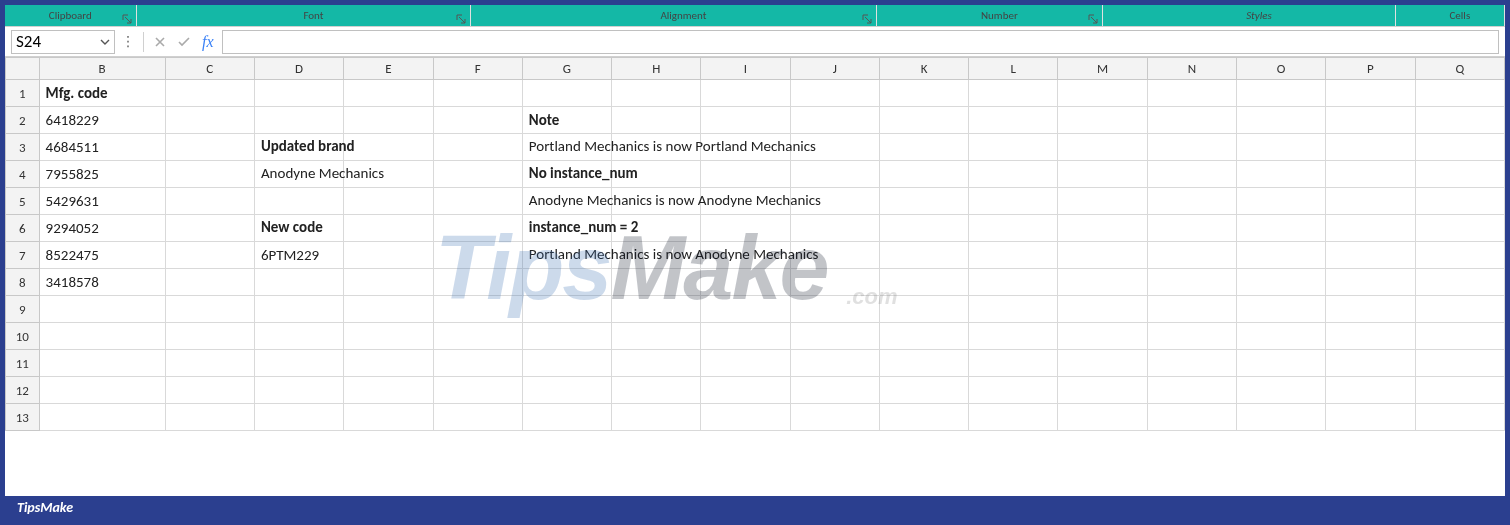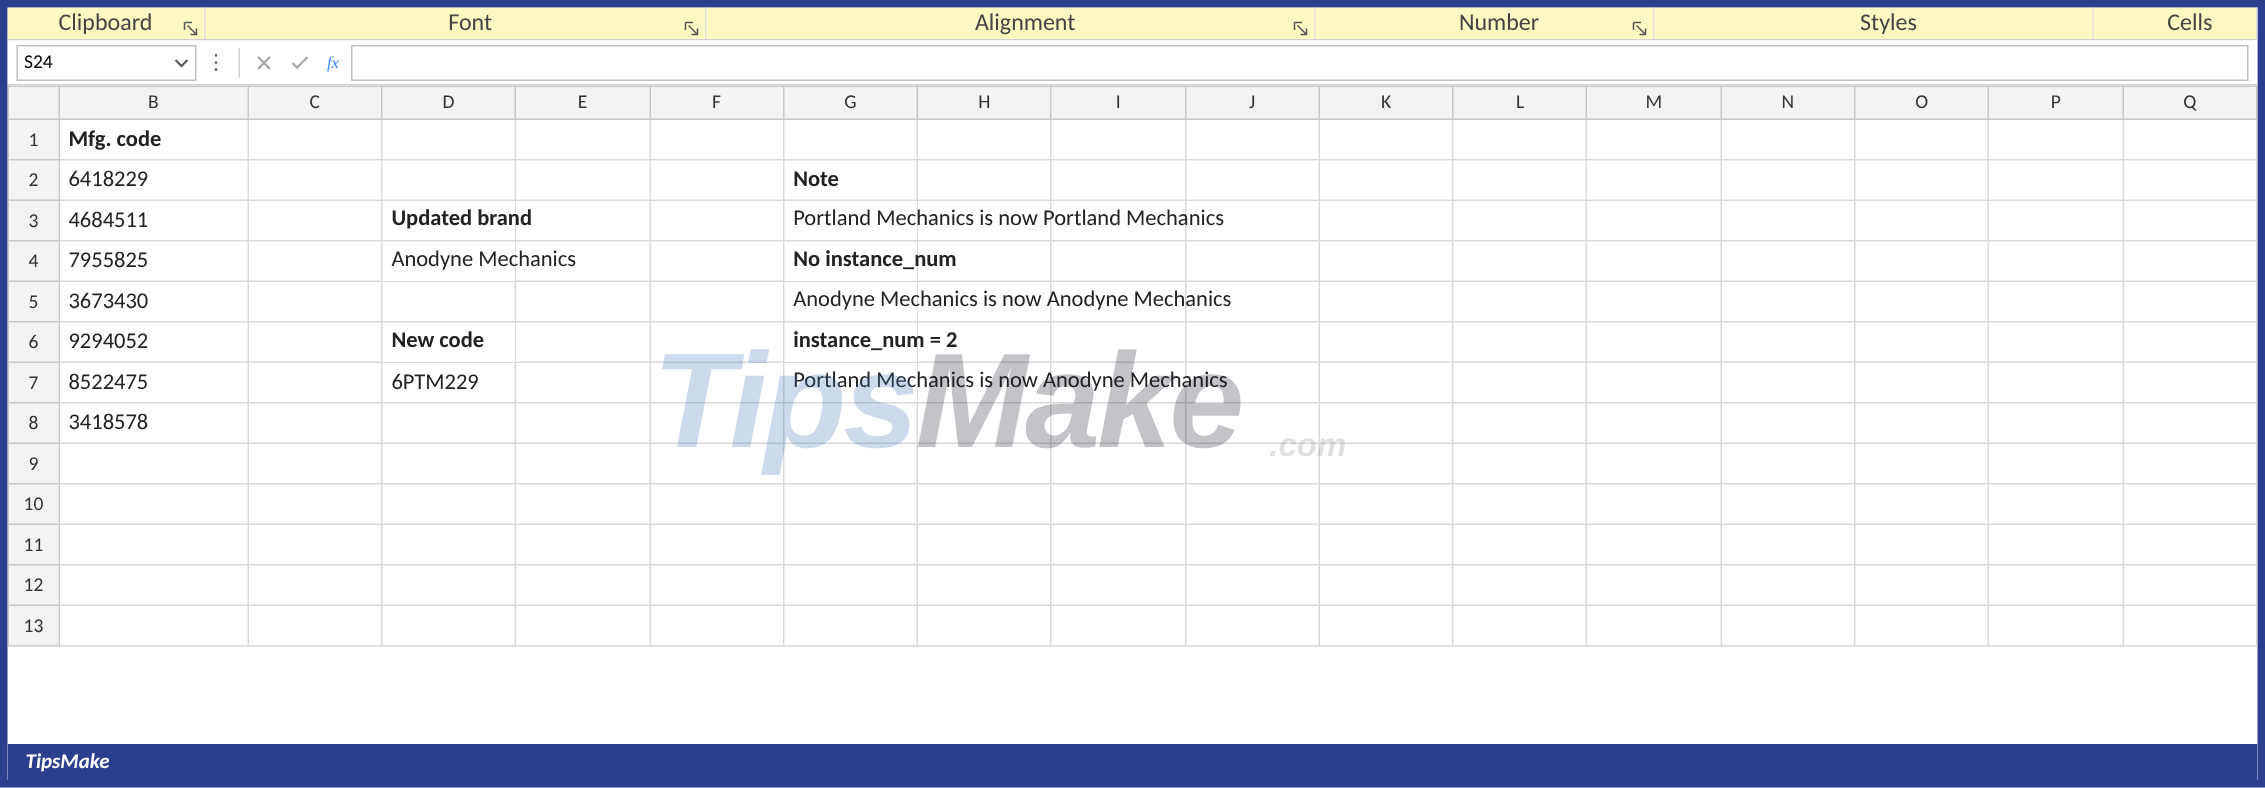--- a/index.html
+++ b/index.html
@@ -10,22 +10,22 @@
     border: 5px solid #2b3f8f;
     width: 1510px;
     height: 525px;
     overflow: hidden;
     position: relative;
   }
   .ribbon-groups {
     display: flex;
     height: 22px;
     border-bottom: 1px solid #d0d0d0;
-    background: #fef9c3;
-    font-size: 16px;
+    background: #14b8a6;
+    font-size: 11px;
     color: #444;
     align-items: center;
     gap: 20px;
   }
   .ribbon-group {
     display: flex;
     align-items: center;
     justify-content: center;
     position: relative;
     height: 100%;
@@ -46,36 +46,36 @@
     border-bottom: 1px solid #d0d0d0;
     background: #fff;
     padding: 2px 6px;
     gap: 4px;
   }
   .name-box {
     display: flex;
     align-items: center;
     border: 1px solid #c0c0c0;
     height: 24px;
-    width: 120px;
+    width: 104px;
     padding: 0 4px;
-    font-size: 13px;
+    font-size: 17px;
     justify-content: space-between;
     background:#fff;
   }
   .name-box .caret svg{display:block;}
   .fb-sep {
     width:1px; height:20px; background:#d0d0d0; margin:0 2px;
   }
   .fb-vdots{ color:#666; font-size:14px; padding:0 2px;}
   .fb-btn {
     width:20px; height:20px; display:flex;align-items:center;justify-content:center;color:#888;
   }
   .fb-btn svg{display:block;}
-  .fx-label { font-style: italic; font-family: "Times New Roman", serif; font-size:11px; color:#3b82f6; padding:0 4px;}
+  .fx-label { font-style: italic; font-family: "Times New Roman", serif; font-size:16px; color:#3b82f6; padding:0 4px;}
   .formula-input {
     flex:1; height:24px; border:1px solid #c0c0c0; padding:0 6px; font-size:13px; background:#fff;
   }
   .grid-wrap { position:relative; overflow:hidden; height: calc(100% - 22px - 30px - 24px); }
   table.grid {
     border-collapse: collapse;
     table-layout: fixed;
     width: 1500px;
   }
   table.grid th, table.grid td {
@@ -166,21 +166,21 @@
       </span>
     </div>
     <div class="ribbon-group" style="width: 220px;">
       <span>Number</span>
       <span class="dlg">
         <svg width="10" height="10" viewBox="0 0 10 10">
           <path d="M1 1 H6 M1 1 V6 M3 3 L9 9 M9 5 V9 H5" stroke="#555" stroke-width="1" fill="none"></path>
         </svg>
       </span>
     </div>
-    <div class="ribbon-group" style="width: 290px;">
+    <div class="ribbon-group" style="width: 290px; font-style: italic;">
       <span>Styles</span>
     </div>
     <div class="ribbon-group" style="width: 95px; text-align: right;">
       <span>Cells</span>
     </div>
   </div>
 
 <div class="formula-bar">
   <div class="name-box">
     <span>S24</span>
@@ -328,21 +328,21 @@
           <td></td>
           <td></td>
           <td></td>
           <td></td>
           <td></td>
           <td></td>
           <td></td>
         </tr>
         <tr>
           <th class="rowhdr">5</th>
-          <td class="num"><span>3673430</span></td>
+          <td class="num"><span>5429631</span></td>
           <td></td>
           <td></td>
           <td></td>
           <td></td>
           <td class="overflow">
             <span>Anodyne Mechanics is now Anodyne Mechanics</span>
           </td>
           <td></td>
           <td></td>
           <td></td>

